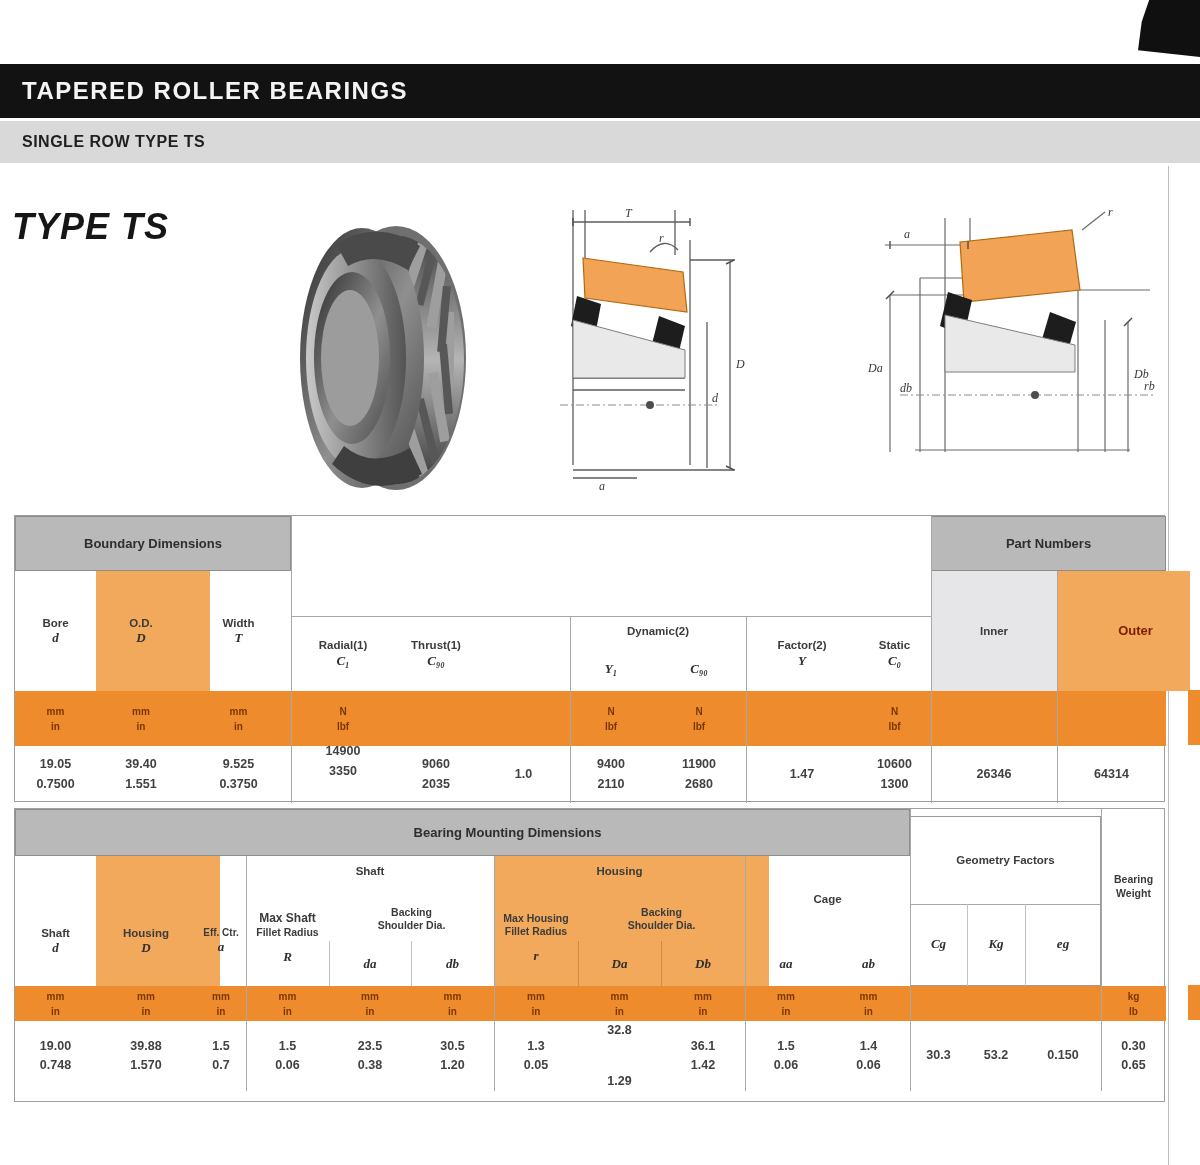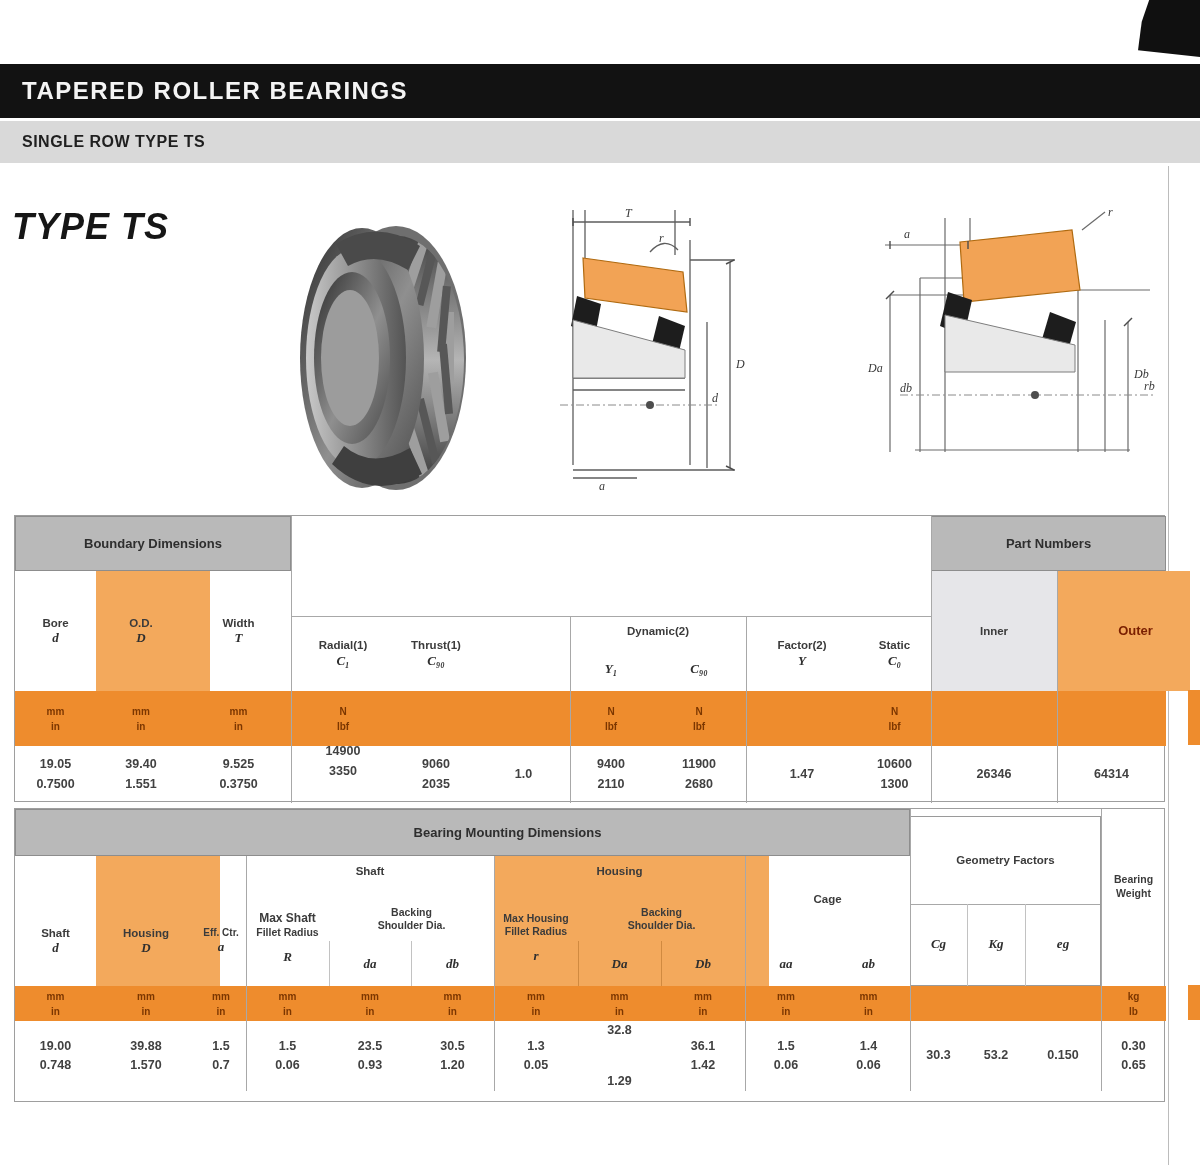--- a/index.html
+++ b/index.html
@@ -462,21 +462,21 @@
     <div class="abs flexc val" style="left:181px;top:212px;width:50px;height:70px;">
       <span>1.5</span>
         <span>0.7</span>
     </div>
     <div class="abs flexc val" style="left:231px;top:212px;width:83px;height:70px;">
       <span>1.5</span>
         <span>0.06</span>
     </div>
     <div class="abs flexc val" style="left:314px;top:212px;width:82px;height:70px;">
       <span>23.5</span>
-        <span>0.93</span>
+        <span>0.38</span>
     </div>
     <div class="abs flexc val" style="left:396px;top:212px;width:83px;height:70px;">
       <span>30.5</span>
         <span>1.20</span>
     </div>
     <div class="abs flexc val" style="left:479px;top:212px;width:84px;height:70px;">
       <span>1.3</span>
         <span>0.05</span>
     </div>
     <div class="abs flexc val" style="left:563px;top:212px;width:83px;height:70px;justify-content:space-between;">

